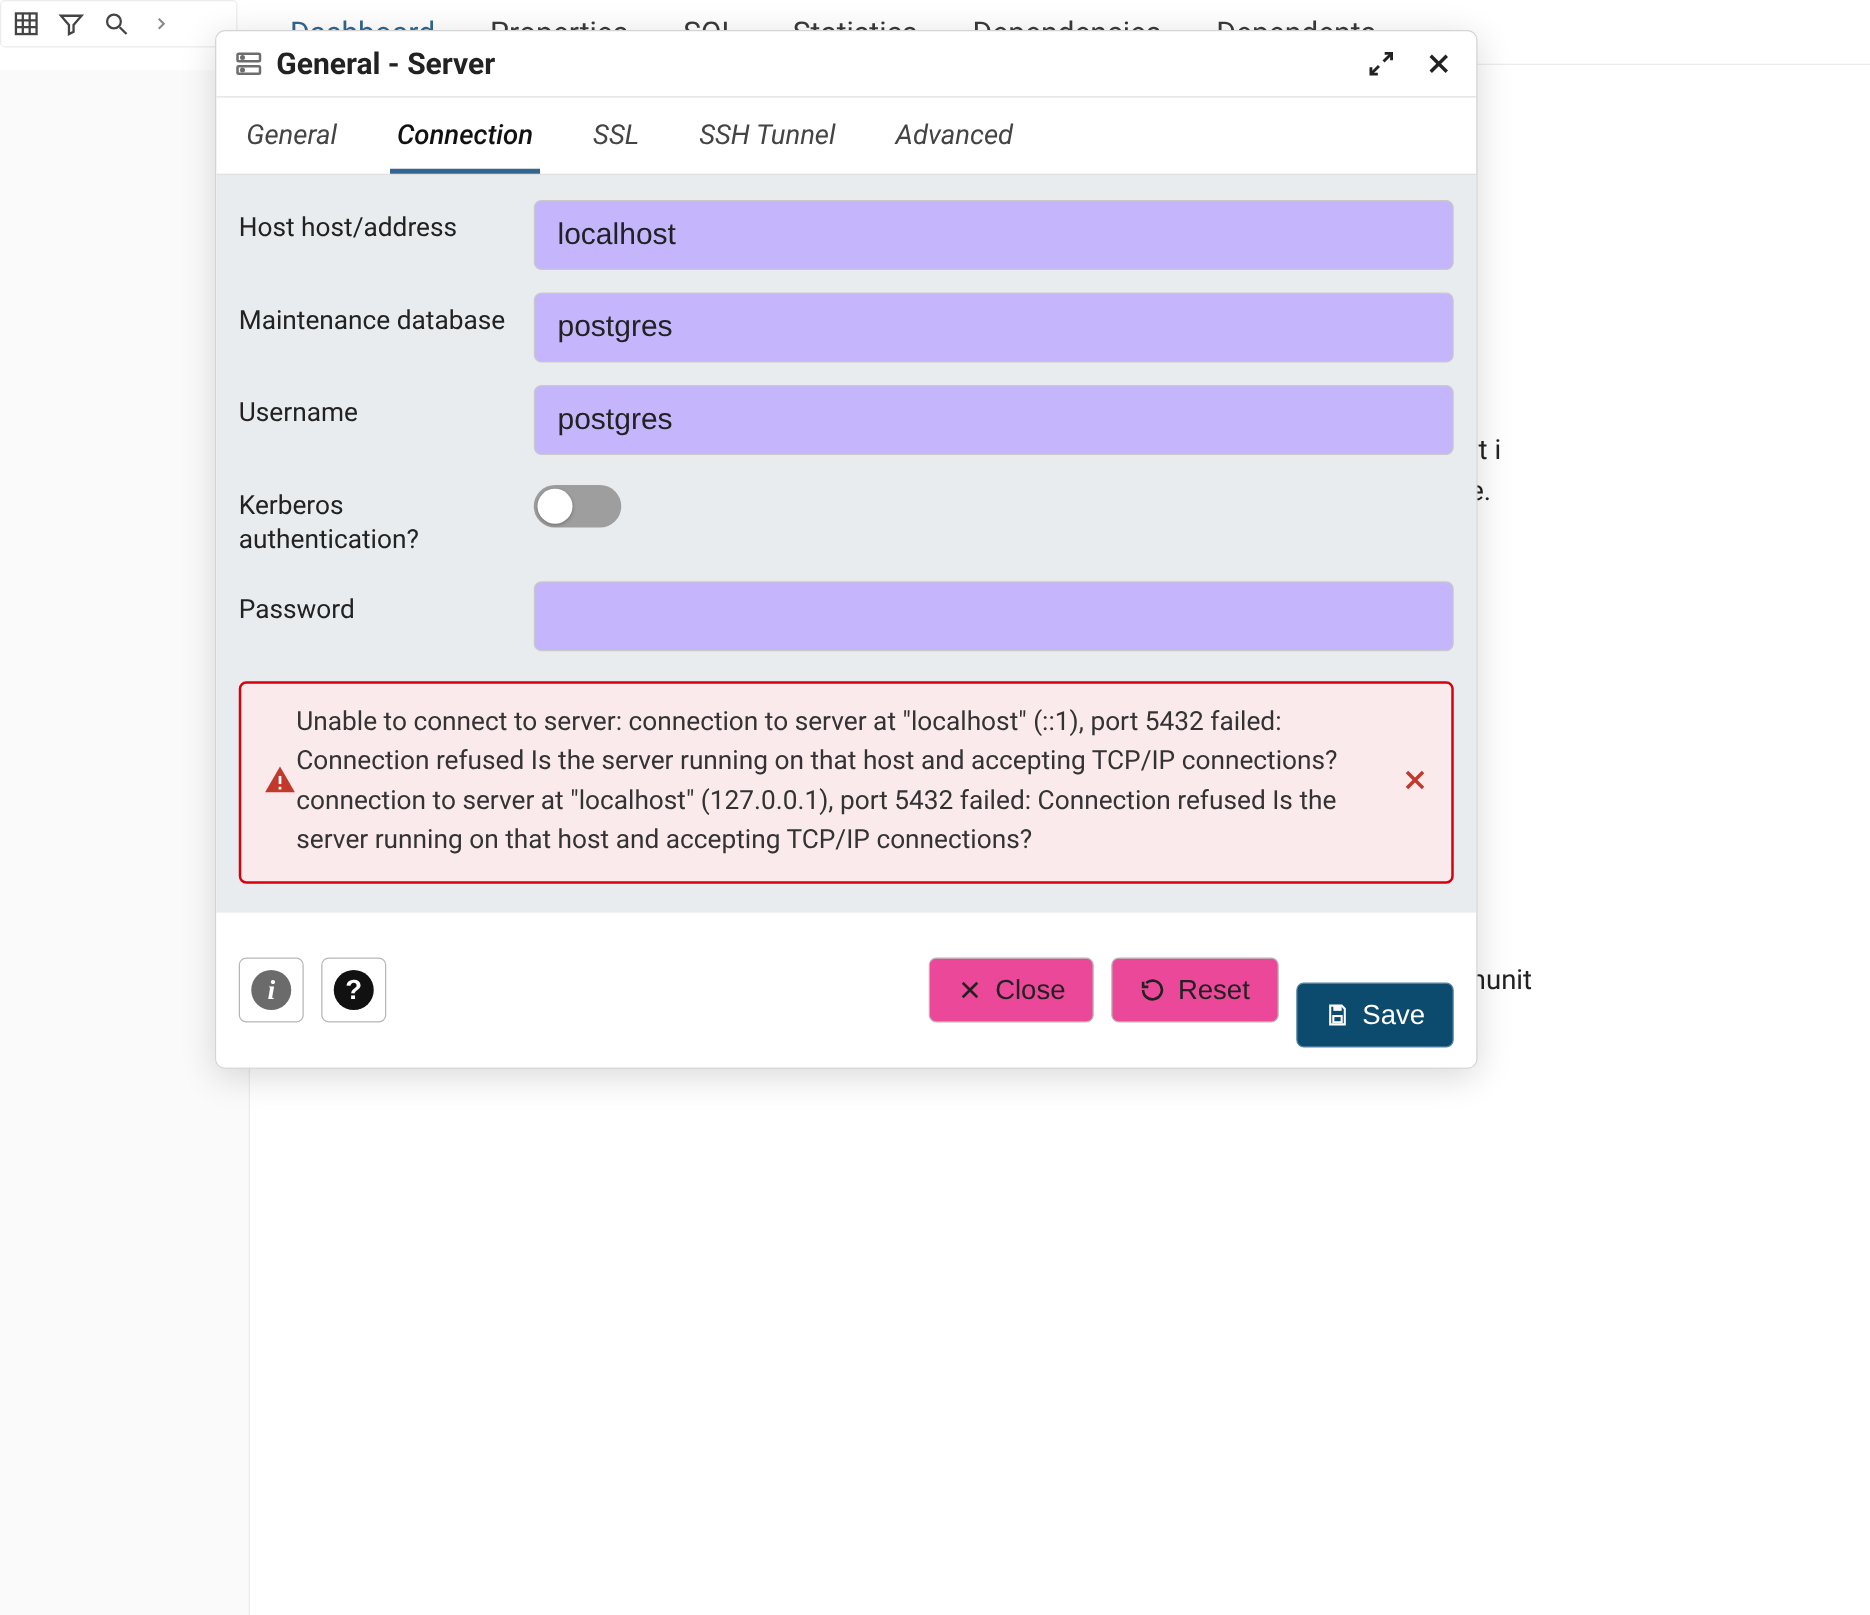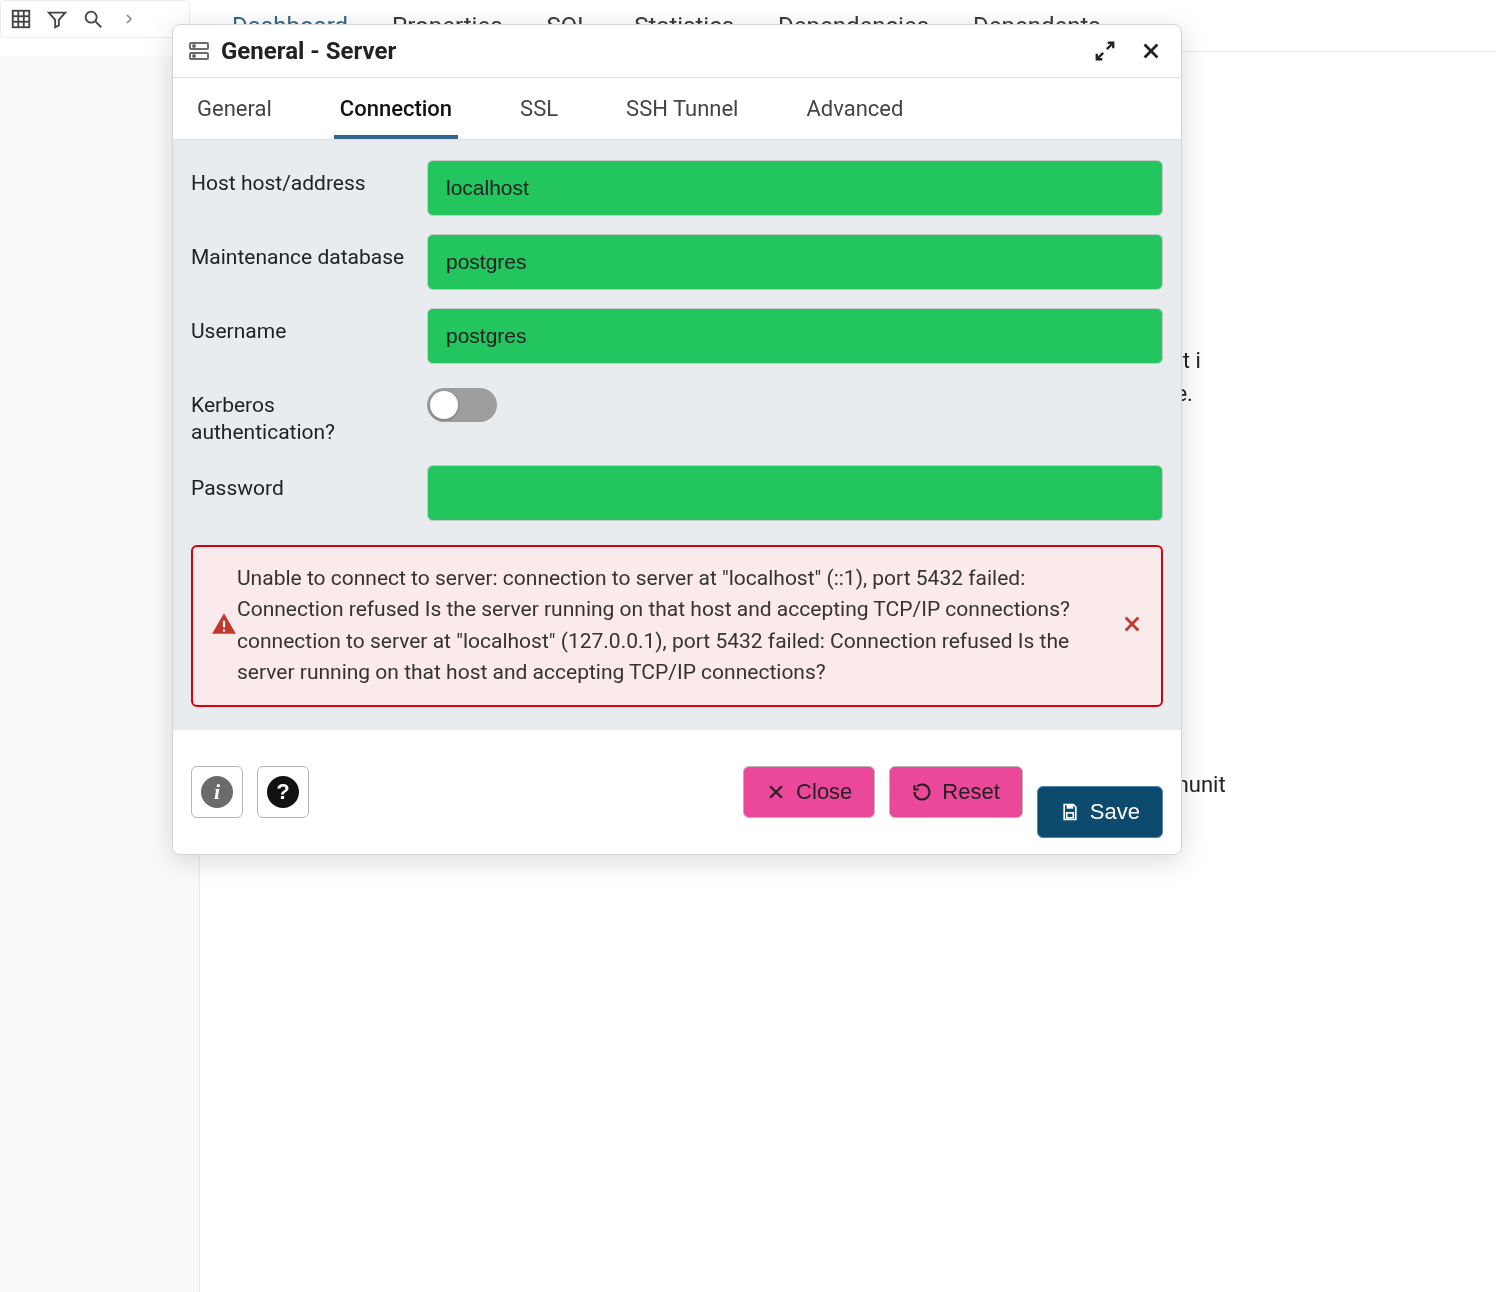--- a/index.html
+++ b/index.html
@@ -88,22 +88,23 @@
   }
   .modal-title {
     display:flex; align-items:center; gap:10px;
     font-size:24px; font-weight:700;
   }
   .modal-title svg { color:#6d6d6d; }
   .modal-header-actions { display:flex; gap:22px; color:#222; }
   .modal-header-actions .hbtn { width:24px; height:24px; display:flex; align-items:center; justify-content:center; cursor:pointer; }
 
   .modal-tabs {
-    display:flex; gap:56px; padding:18px 18px 0 18px;
+    display:flex; gap:36px; padding:18px 18px 0 18px;
     border-bottom:1px solid #e0e0e0;
+    font-style:italic;
   }
   .mtab {
     font-size:22px; color:var(--tab-text);
     padding:0 6px 14px 6px; cursor:pointer;
     border-bottom:4px solid transparent;
   }
   .mtab.active {
     color:#111;
     border-bottom-color:var(--accent);
     font-weight:500;
@@ -121,22 +122,22 @@
     align-items:start;
   }
   .form-label {
     font-size:21px; color:#222; line-height:1.3; padding-top:10px;
   }
   .form-input {
     width:100%;
     height:56px;
     border:1px solid var(--border);
     border-radius:6px;
-    background:#22c55e;
-    font-size:21px;
+    background:#c4b5fd;
+    font-size:24px;
     padding:0 18px;
     color:#222;
   }
   .toggle {
     width:70px; height:34px; border-radius:18px;
     background:var(--toggle-off);
     position:relative; margin-top:6px; cursor:pointer;
   }
   .toggle::after {
     content:""; position:absolute; left:3px; top:3px;

